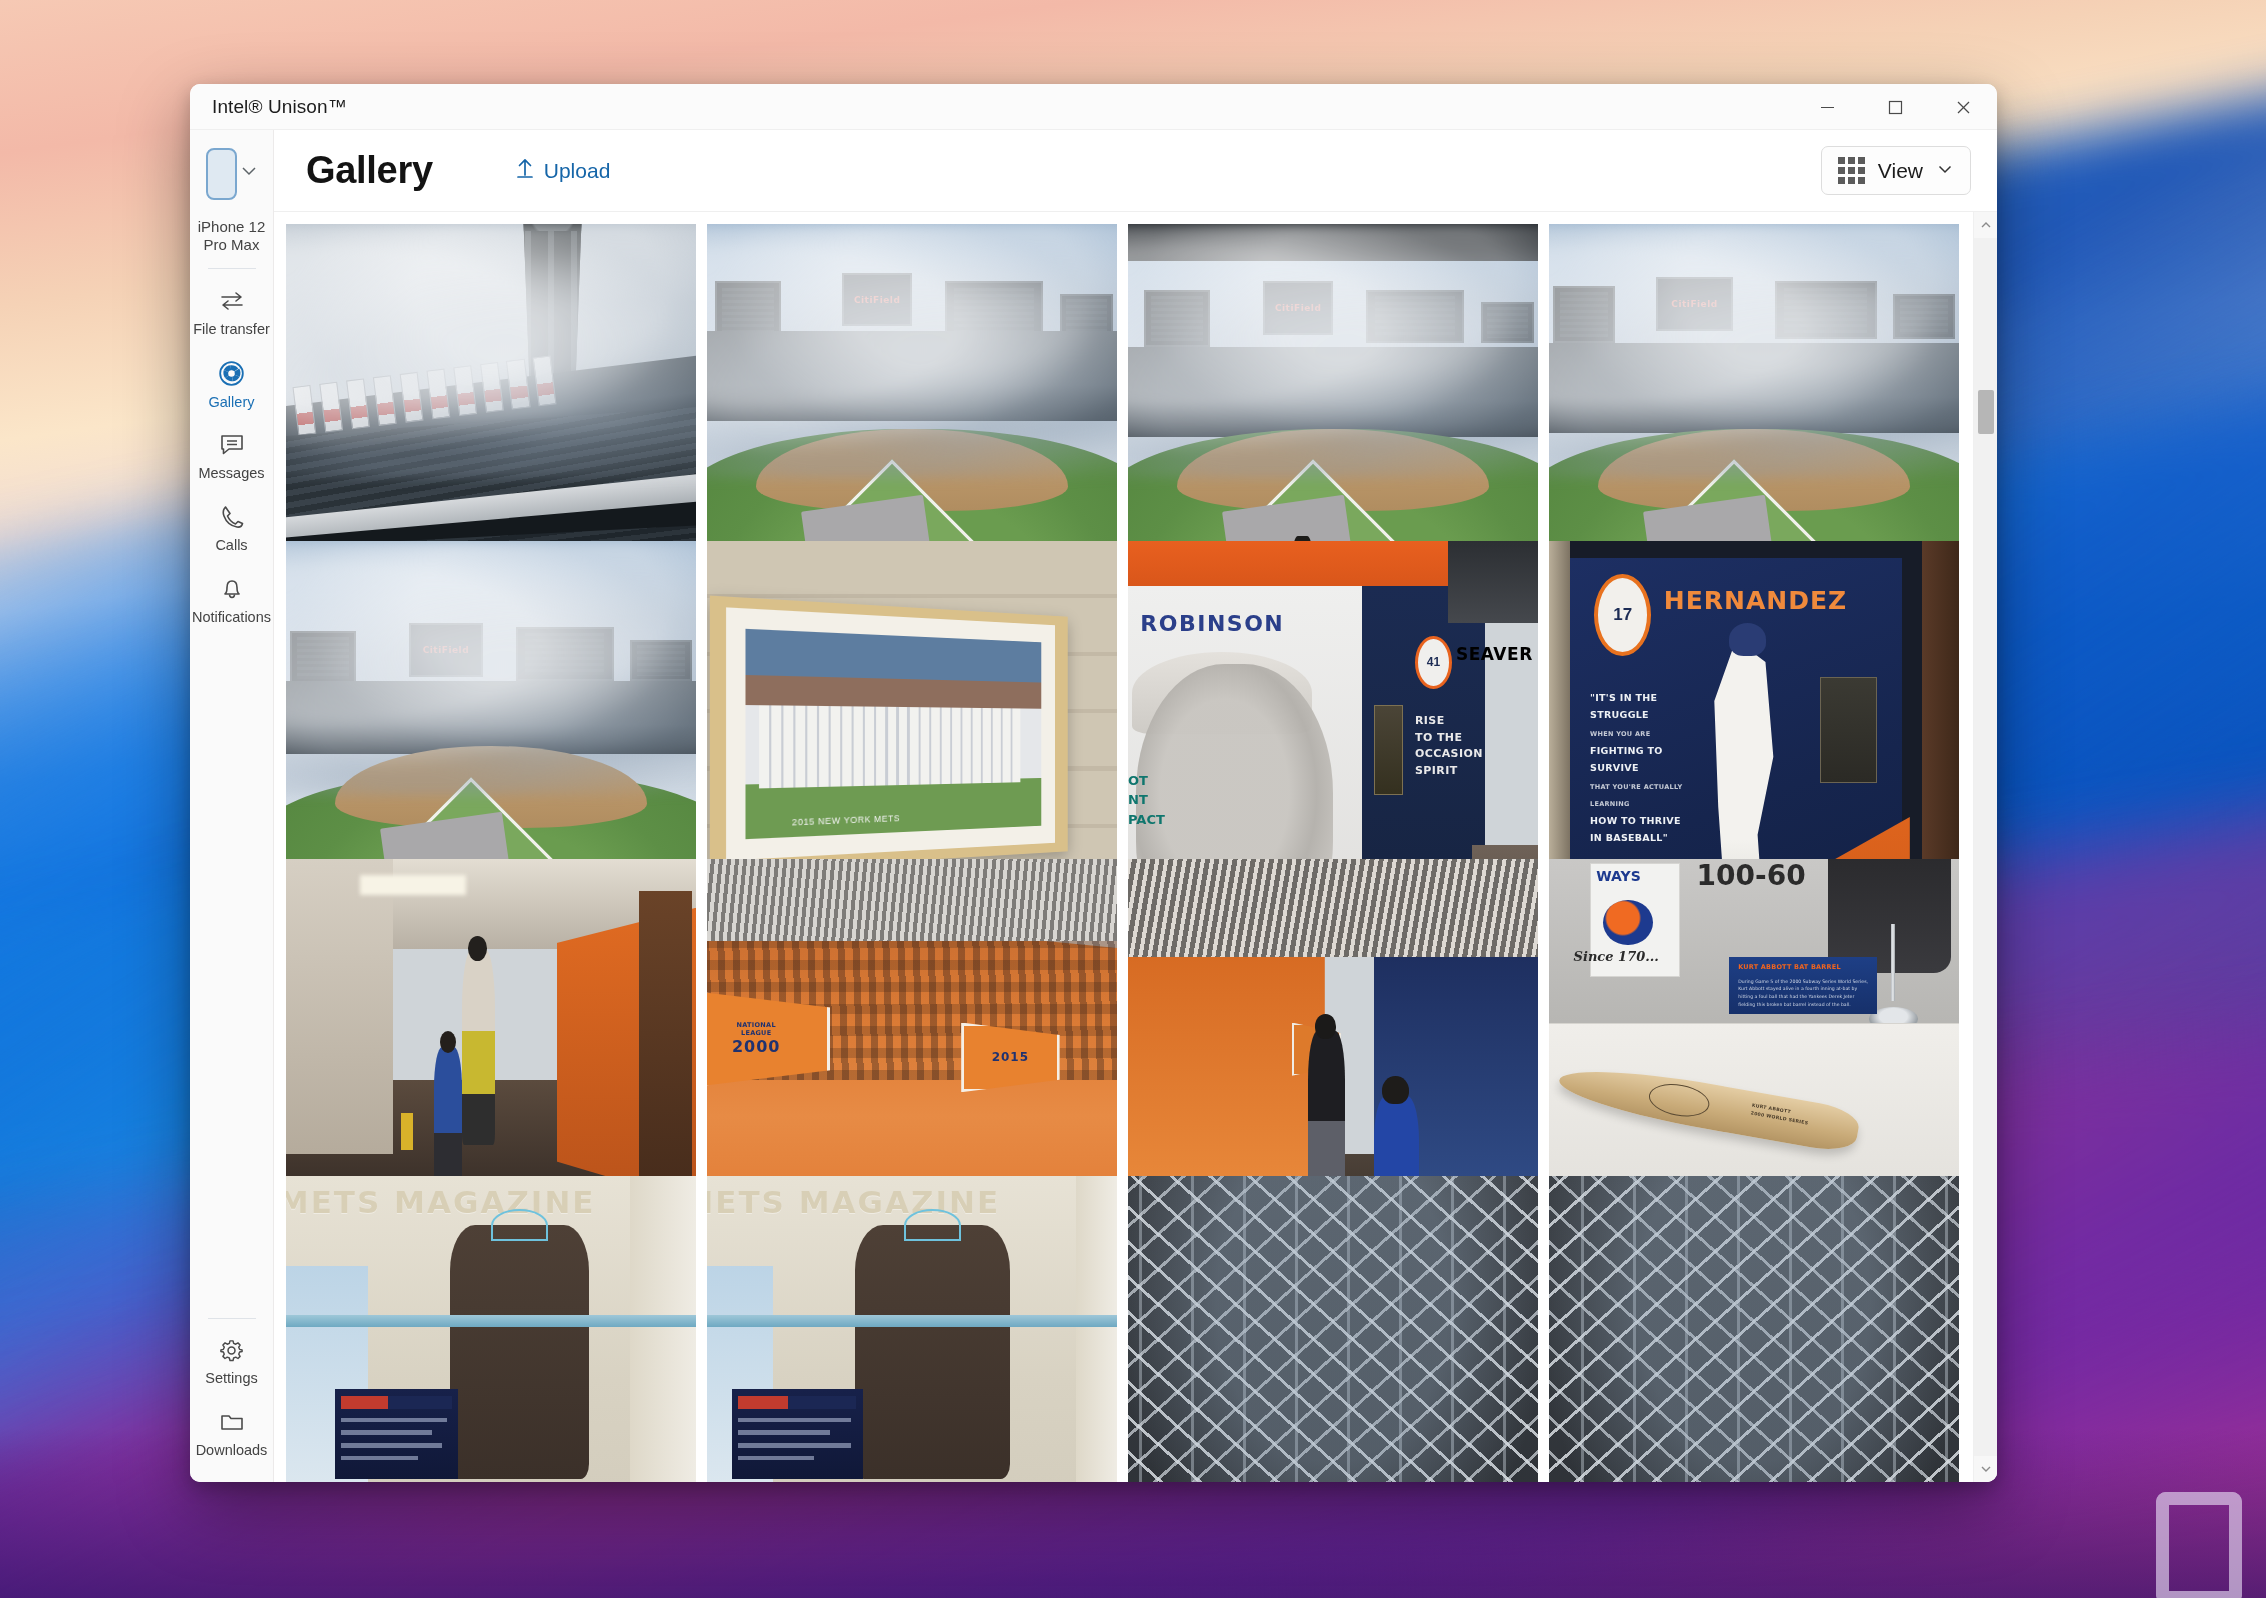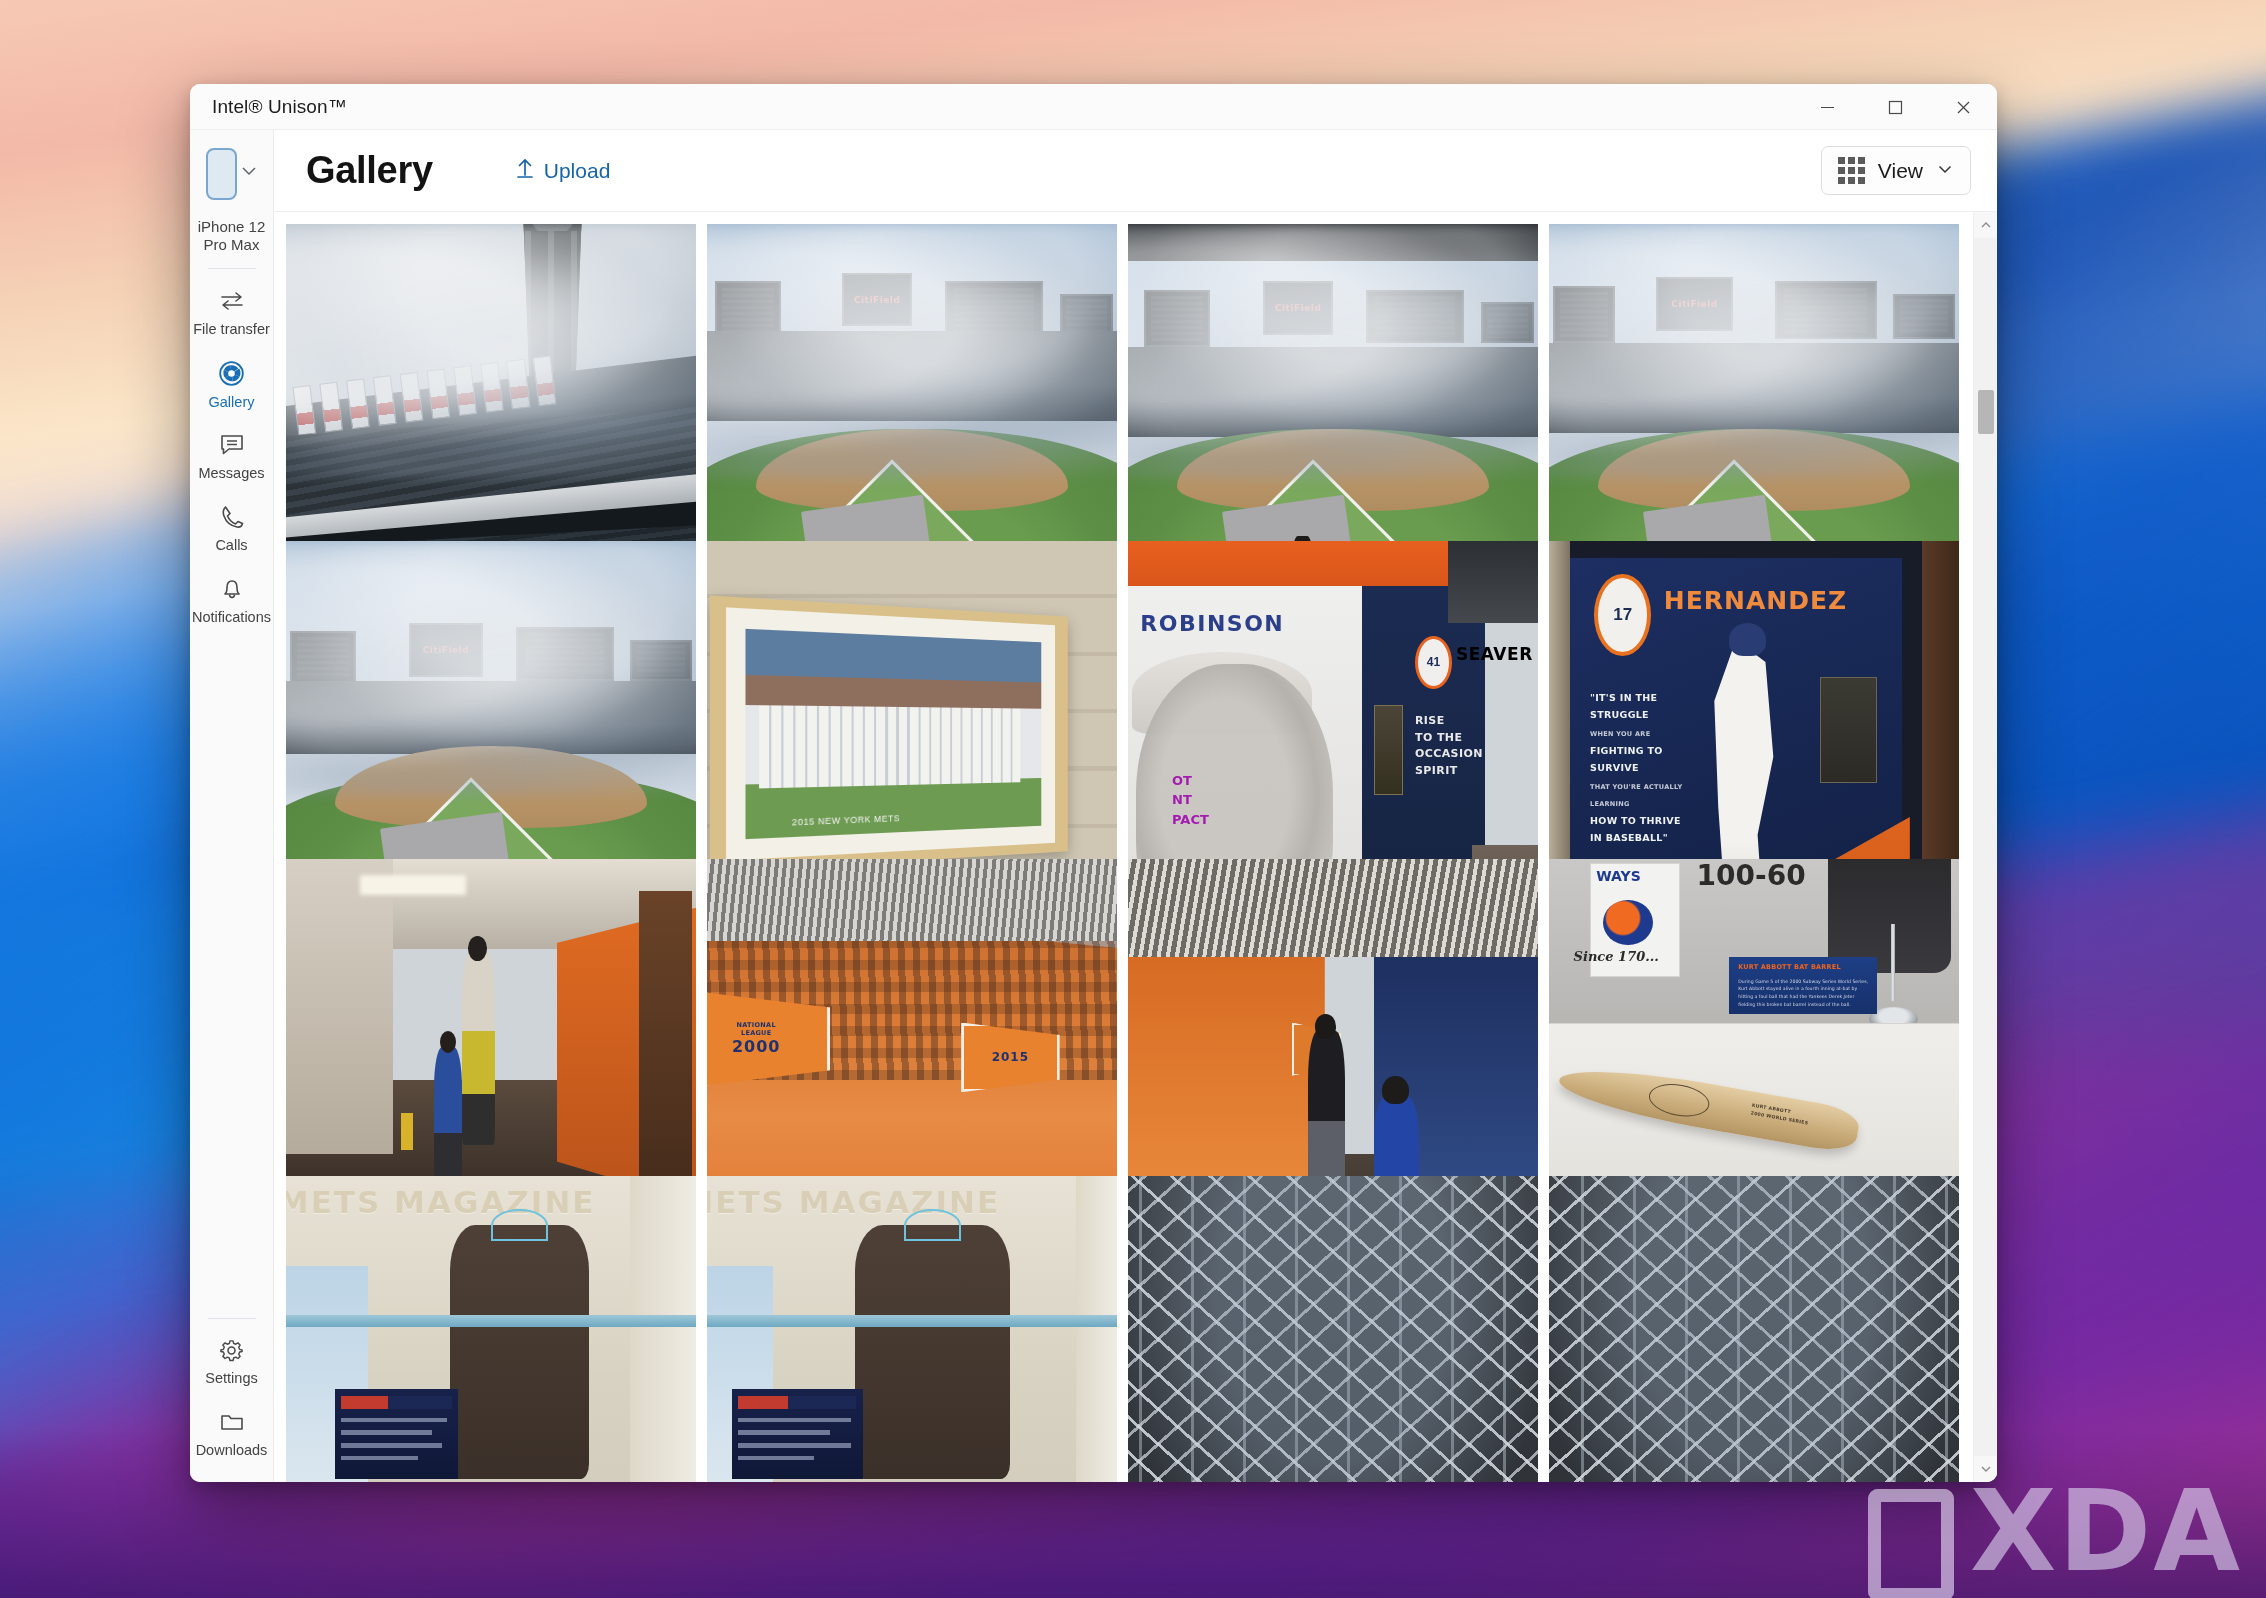--- a/index.html
+++ b/index.html
@@ -534,23 +534,22 @@
     font-size:17px; font-weight:800; color:#000000; letter-spacing:.5px;
     font-family:"DejaVu Sans", sans-serif;
   }
   .p7-rise {
     position:absolute; left:70%; top:42%;
     font-size:11px; font-weight:800; color:#e9e9ea; line-height:1.5;
     letter-spacing:.4px; font-family:"DejaVu Sans", sans-serif;
   }
   .p7-redtext {
     position:absolute; left:0%; top:56%;
-    font-size:13px; font-weight:800; color:#a21caf; line-height:1.5;
+    font-size:13px; font-weight:800; color:#0f766e; line-height:1.5;
     font-family:"DejaVu Sans", sans-serif;
-    margin-left:44px;
   }
   .p7-floor {
     position:absolute; right:0; bottom:0; width:16%; height:26%;
     background: linear-gradient(180deg,#6f6258,#54493f);
   }
 
   
   .p8-bg { position:absolute; inset:0; background:#171c28; }
   .p8-blue {
     position:absolute; left:4%; top:4%; width:82%; height:96%;
@@ -1353,15 +1352,14 @@
             </div>
           </div>
         </div>
 
       </div>
     </div>
   </div>
 
   <div id="xda-watermark">
     <div class="xda-bracket"></div>
-    <div class="xda-text">XDA</div>
   </div>
 </div>
 
 </body></html>

